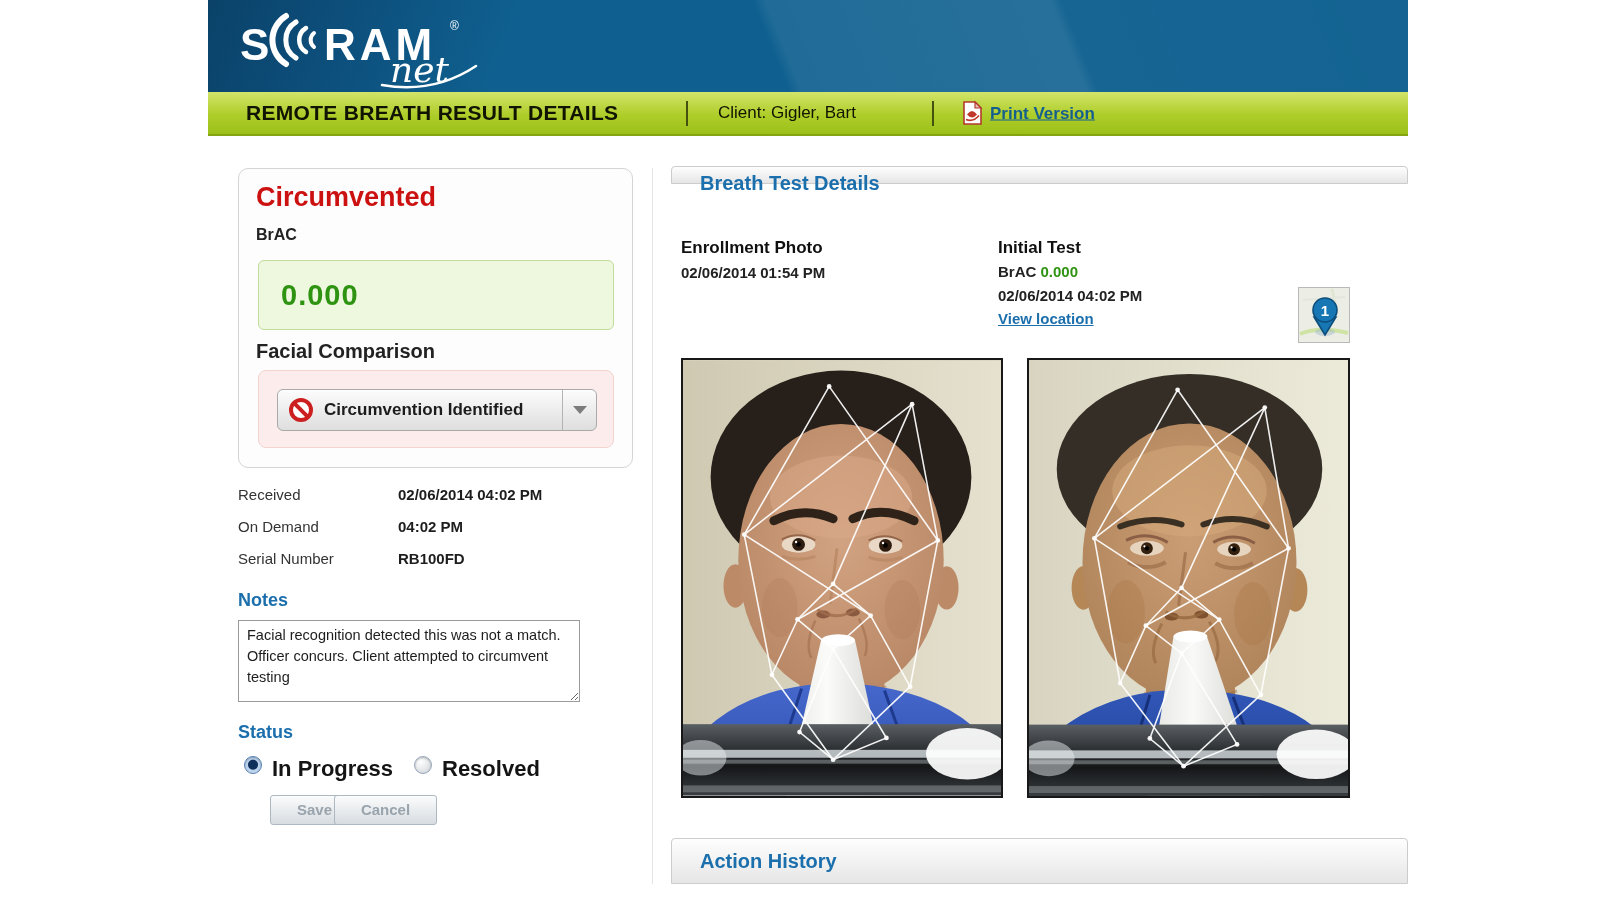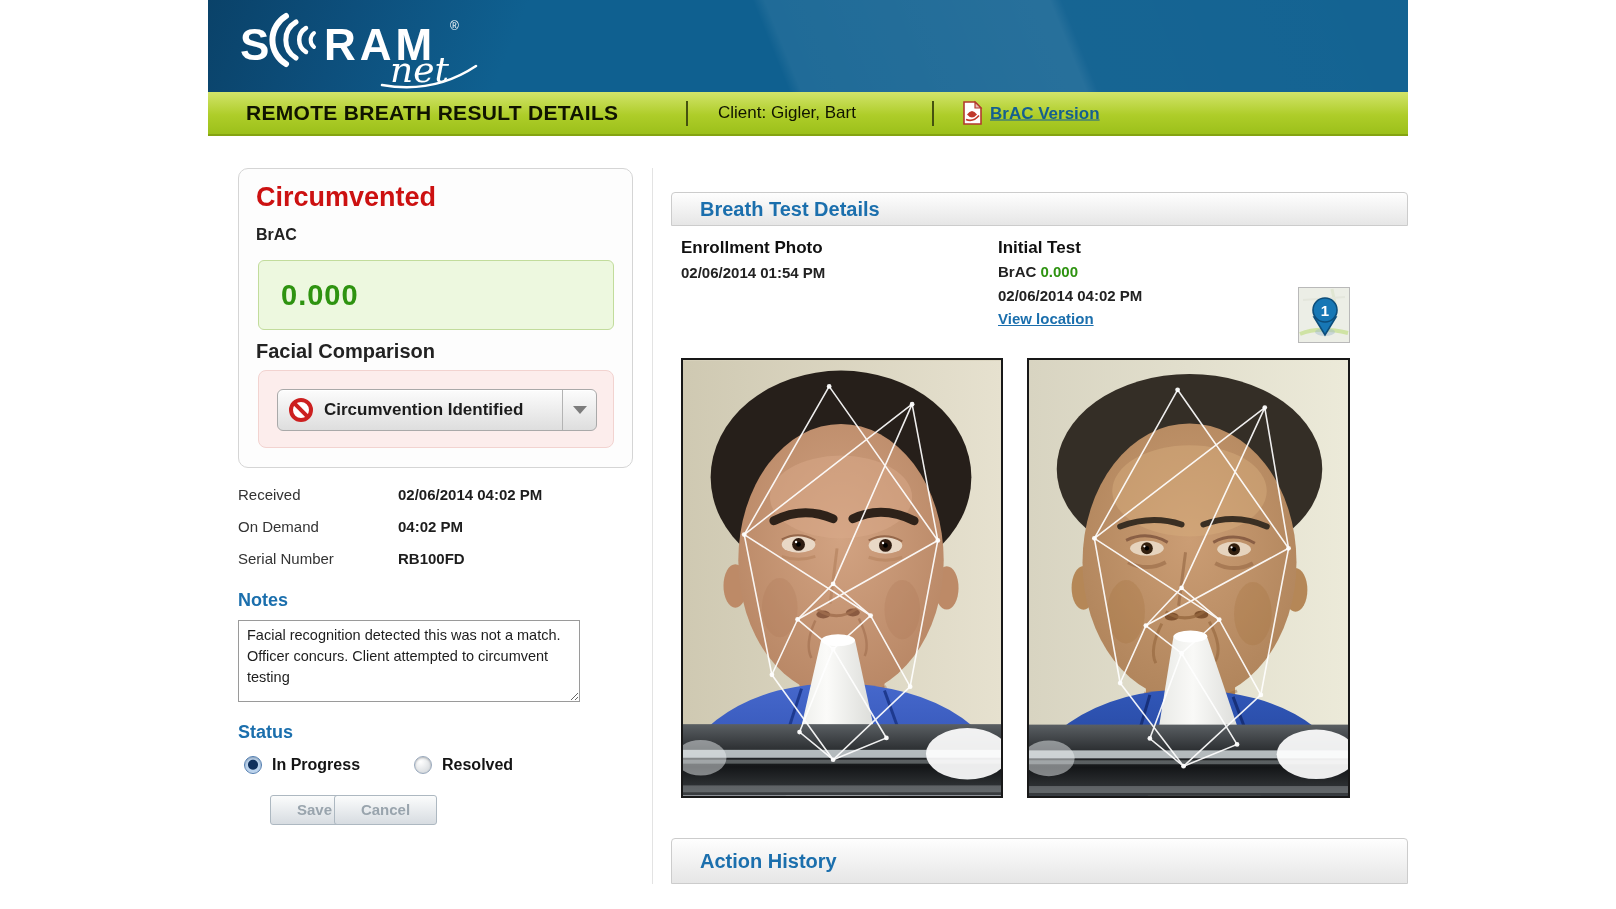--- a/index.html
+++ b/index.html
@@ -57,33 +57,33 @@
 
   .notes-area { position:absolute; left:30px; top:620px; width:342px; height:82px;
     border:1px solid #9a9a9a; font-family:"Liberation Sans",sans-serif; font-size:14.5px;
     color:#1d1d1d; padding:4px 8px; line-height:1.45; resize:both; background:#fff; }
 
   .radio { position:absolute; top:756px; width:18px; height:18px; border-radius:50%;
     border:1px solid #98a8bc; background:radial-gradient(circle at 35% 30%, #ffffff, #d5d9dd 85%);
     box-shadow:inset 0 1px 2px rgba(0,0,0,.25); cursor:pointer; }
   .radio.checked { border-color:#4f7cb0;
     background:radial-gradient(circle at 50% 48%, #10305c 0 4.5px, #bcd4ee 5.5px 7.5px, #eaf2fb 8.5px); }
-  .radio-label { position:absolute; top:756px; font-size:16px; font-weight:600; color:#141414; cursor:pointer; }
+  .radio-label { position:absolute; top:756px; font-size:22px; font-weight:600; color:#141414; cursor:pointer; }
 
   .btn { position:absolute; top:795px; height:30px; background:linear-gradient(#fbfcfc,#d7dce1);
     border:1px solid #adb8c1; border-radius:3px; color:#99a4ad; font-weight:bold; font-size:15px;
     text-align:center; line-height:28px; cursor:pointer; }
   .btn-save { left:30px; width:89px;margin-left:32px; }
   .btn-cancel { left:126px; width:103px;text-align:center; }
 
   
   .vdivider { position:absolute; left:444px; top:168px; width:1px; height:716px; background:#e3e3e3; }
   .section-bar { position:absolute; left:463px; width:737px;
     background:linear-gradient(#fefefe,#e6e6e6); border:1px solid #cccccc; border-radius:4px 4px 0 0; }
-  .bts-bar { top:192px; height:34px; }
+  .bts-bar { top:166px; height:18px; }
   .bts-bar .bar-text { font-size:20px; font-weight:bold; color:#1b6fad; margin-left:28px; line-height:32px; display:block;}
   .ah-bar { top:838px; height:46px; }
   .ah-bar .bar-text { font-size:20px; font-weight:bold; color:#1b6fad; margin-left:28px; line-height:44px; display:block;}
 
   .ph-title { position:absolute; font-size:17px; font-weight:bold; color:#101010; }
   .ph-sub   { position:absolute; font-size:15px; font-weight:600; color:#222; }
   .it-brac-val { color:#2e9310; font-weight:bold; }
   .view-loc { position:absolute; left:790px; top:310px; font-size:15px; font-weight:600;
     color:#1b6fad; text-decoration:underline; cursor:pointer; }
   .map-thumb { position:absolute; left:1090px; top:287px; width:52px; height:56px;
@@ -123,21 +123,21 @@
       <span>Gigler, Bart</span>
     </div>
     <div class="gb-div" style="left:724px"></div>
     <div class="gb-print">
       <svg width="21" height="25" viewBox="0 0 21 25">
         <path d="M2,1.5 h11 l6,6 v16 h-17 z" fill="#ffffff" stroke="#b23a2e" stroke-width="1.6"></path>
         <path d="M13,1.5 l6,6 h-6 z" fill="#e9bcb5" stroke="#b23a2e" stroke-width="1.2"></path>
         <path d="M5,14 q5,-7 10,0 q-5,6 -10,0 z" fill="#c0392b"></path>
         <path d="M4,19 q7,3 13,-4" stroke="#c0392b" stroke-width="1.6" fill="none"></path>
       </svg>
-      <a>BrAC Version</a>
+      <a>Print Version</a>
     </div>
   </div>
 
   <div class="card"></div>
   <div class="circumvented">Circumvented</div>
   <div class="brac-label">BrAC</div>
   <div class="green-box">
     <span class="brac-value">0.000</span>
   </div>
   <div class="facial-label">Facial Comparison</div>

